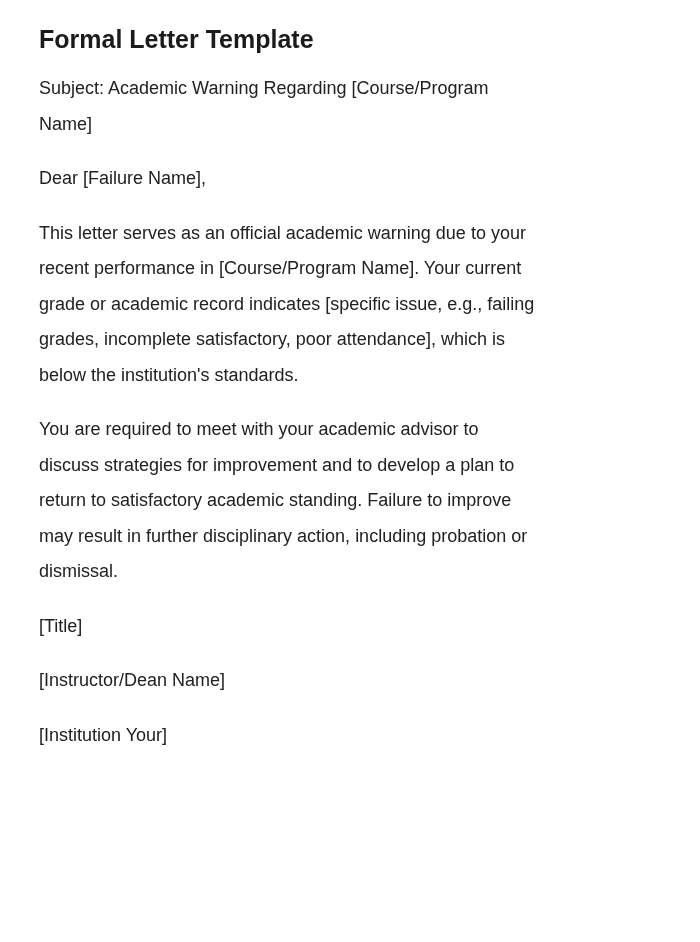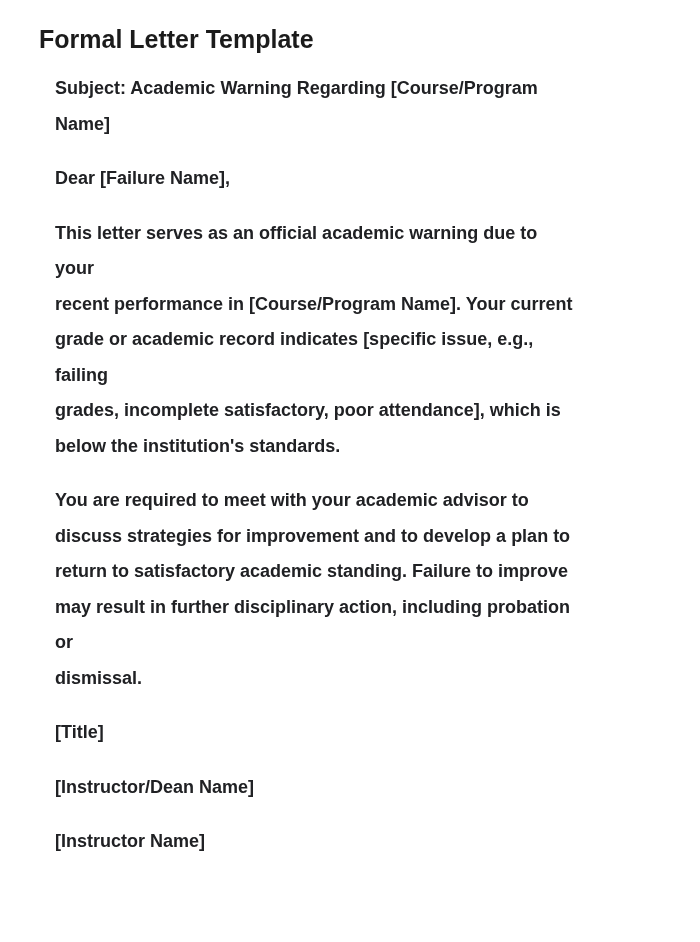--- a/index.html
+++ b/index.html
@@ -22,23 +22,23 @@
   .doc-title {
     font-size: 25px;
     font-weight: 700;
     line-height: 1.25;
     color: var(--title-color, #1b1b1b);
     margin: 0 0 16px 0;
   }
   .line {
     font-size: 18px;
     line-height: 35.5px;
-    font-weight: 700;
+    font-weight: 400;
     color: var(--body-color, #202124);
-    margin: 0 0 19px 16px;
+    margin: 0 0 19px 0;
     max-width: 625px;
     white-space: pre-line; 
   }
 </style>
 </head>
 <body style="background: rgb(255, 255, 255);">
 
 <main class="page">
   <h1 class="doc-title">Formal Letter Template</h1>
 
@@ -58,14 +58,14 @@
 return to satisfactory academic standing. Failure to improve
 may result in further disciplinary action, including probation or
 dismissal.</p>
 
 
 
   <p class="line">[Title]</p>
 
   <p class="line">[Instructor/Dean Name]</p>
 
-  <p class="line">[Instructor Name]</p>
+  <p class="line">[Institution Your]</p>
 </main>
 
 </body></html>

